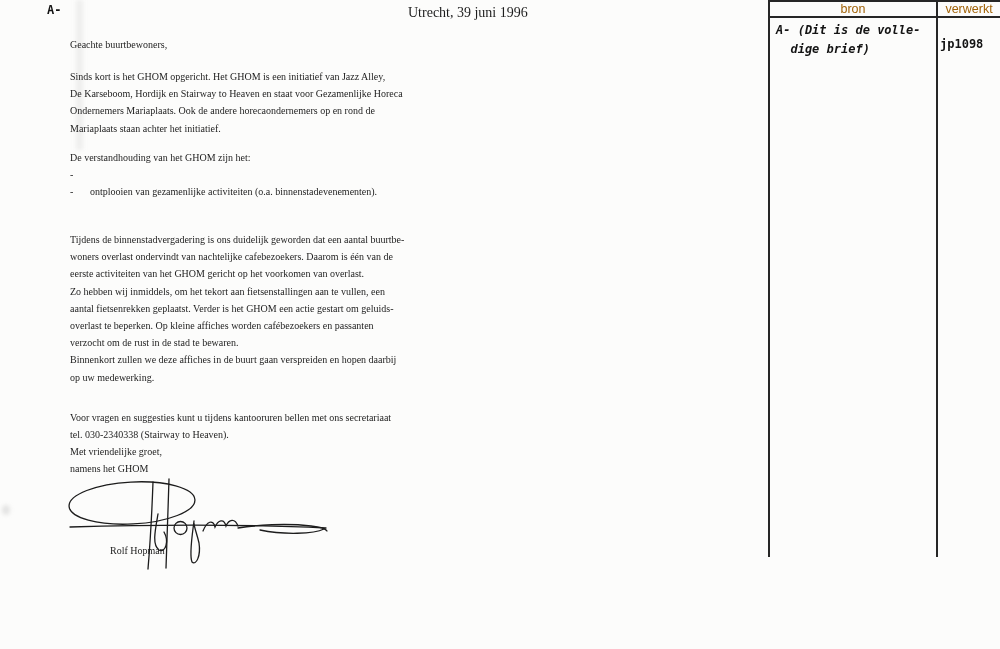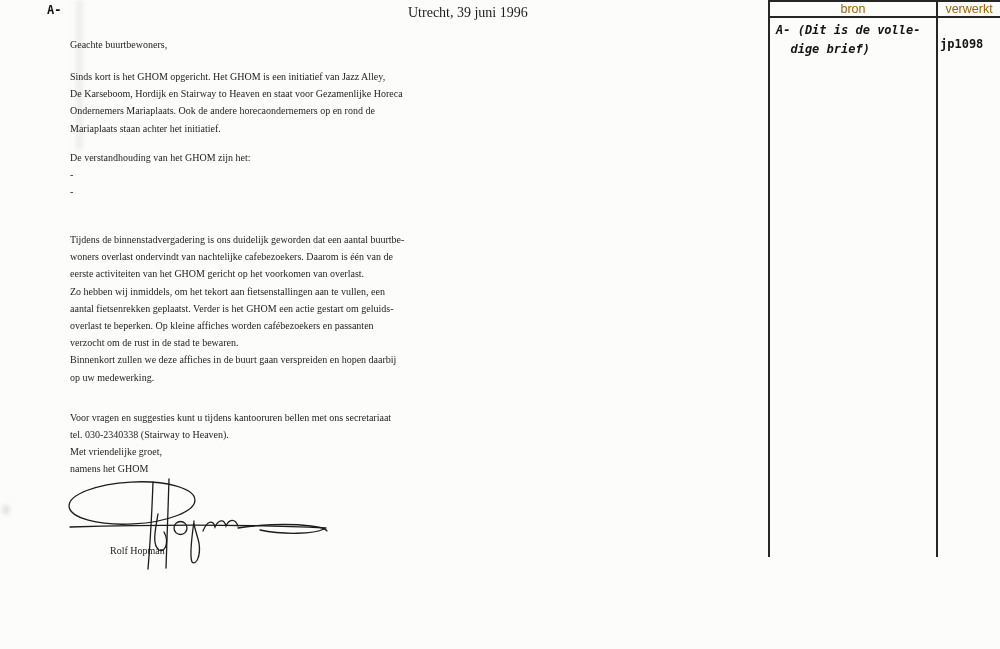--- a/index.html
+++ b/index.html
@@ -56,20 +56,21 @@
 Mariaplaats staan achter het initiatief.</div>
 
   <div class="abs serif goals-intro" style="left:70px;top:149px;">De verstandhouding van het GHOM zijn het:</div>
 
   <div class="bullet-list serif">
     <div class="bullet-item">
       <span class="marker">-</span>
     </div>
     <div class="bullet-item">
       <span class="marker">-</span>
+      <span class="btext">ontplooien van gezamenlijke activiteiten (o.a. binnenstadevenementen).</span>
     </div>
   </div>
 
   <div class="abs serif para" style="left:70px;top:231px;">Tijdens de binnenstadvergadering is ons duidelijk geworden dat een aantal buurtbe-
 woners overlast ondervindt van nachtelijke cafebezoekers. Daarom is één van de
 eerste activiteiten van het GHOM gericht op het voorkomen van overlast.
 Zo hebben wij inmiddels, om het tekort aan fietsenstallingen aan te vullen, een
 aantal fietsenrekken geplaatst. Verder is het GHOM een actie gestart om geluids-
 overlast te beperken. Op kleine affiches worden cafébezoekers en passanten
 verzocht om de rust in de stad te bewaren.

